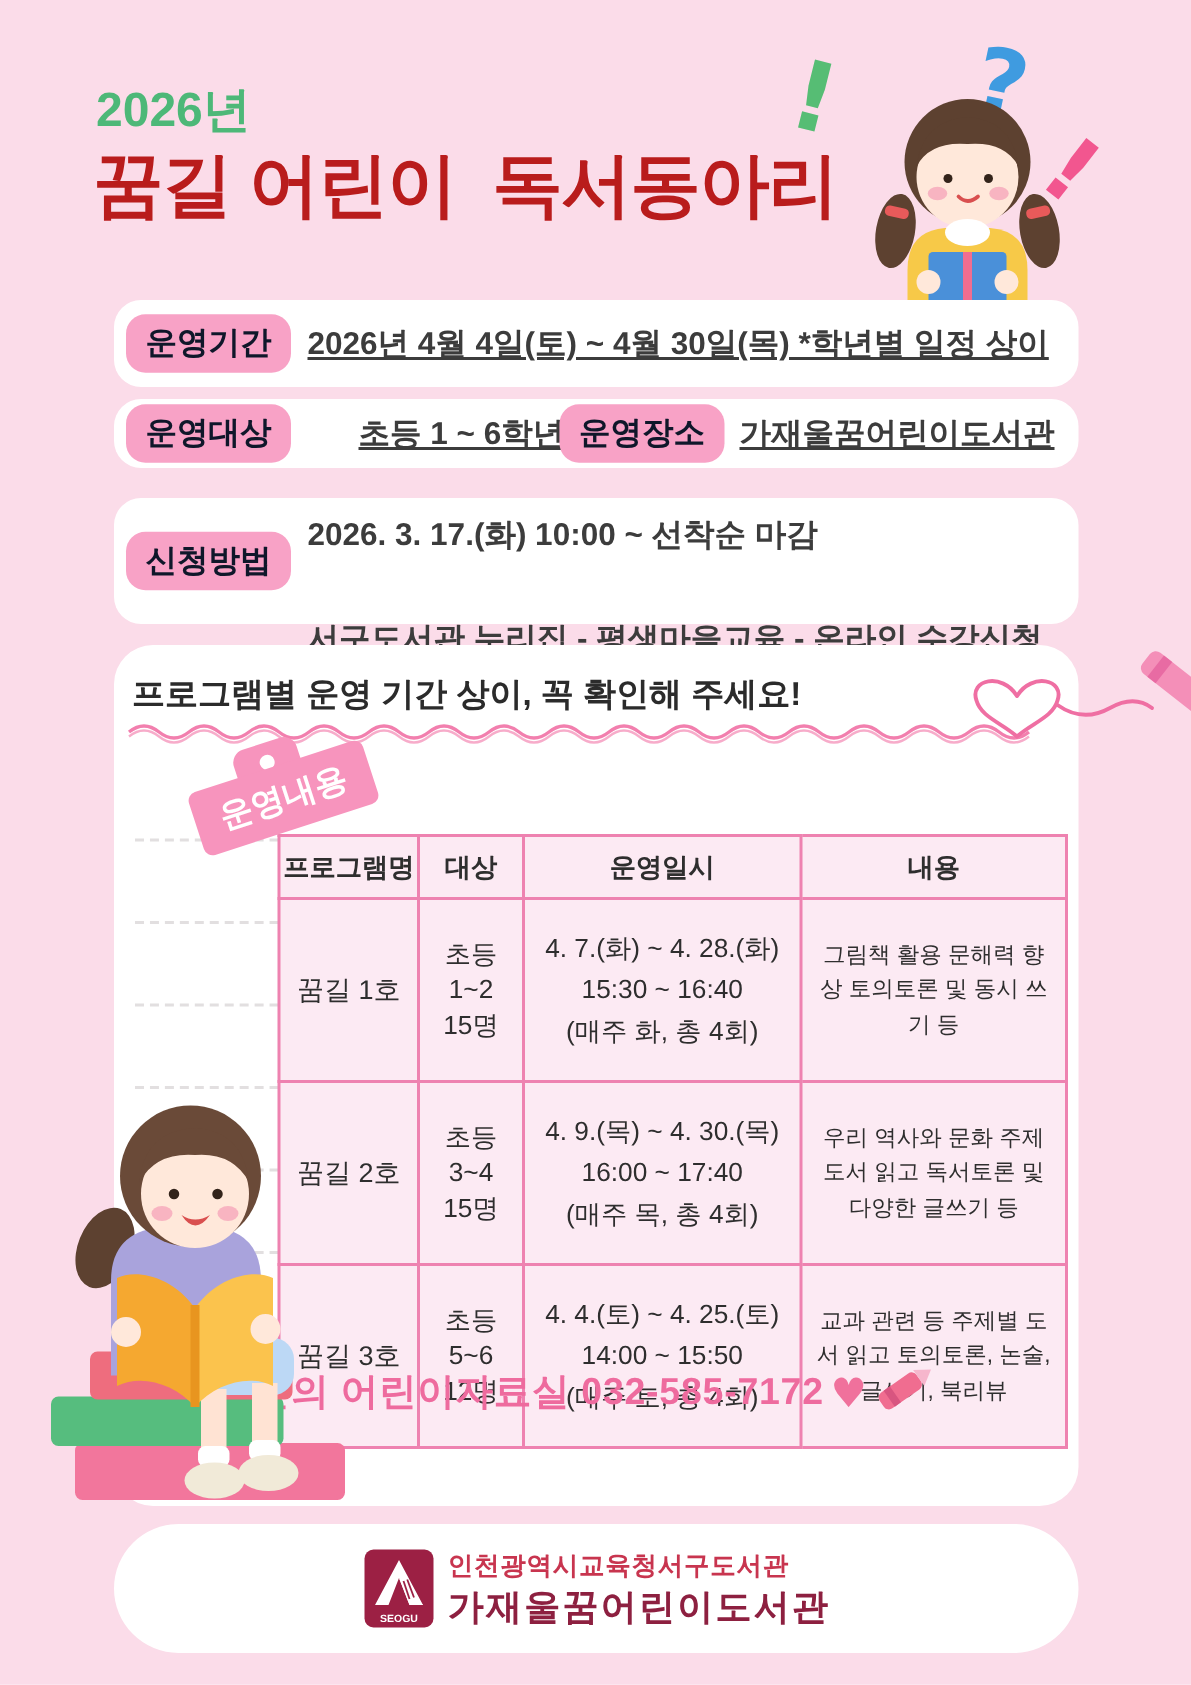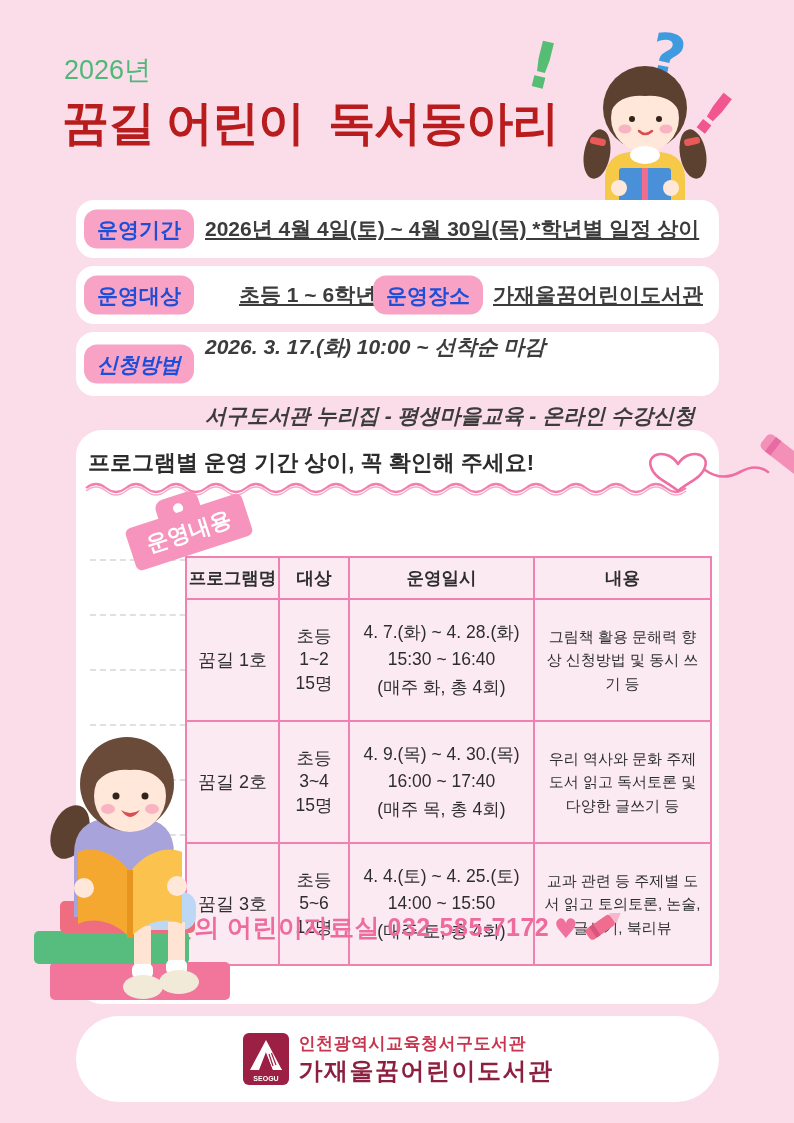--- a/index.html
+++ b/index.html
@@ -1,37 +1,37 @@
 <!DOCTYPE html>
 <html><head>
 <meta charset="utf-8">
 <style>
   * { margin:0; padding:0; box-sizing:border-box; }
   body { width:794px; height:1123px; font-family:"Liberation Sans", sans-serif; }
   .poster { position:relative; width:794px; height:1123px; background:#fbdce9; overflow:hidden; }
 
   
-  .year { position:absolute; left:64px; top:52px; font-size:27px; font-weight:400; color:#4db878; }
+  .year { position:absolute; left:64px; top:52px; font-size:32px; font-weight:700; color:#4db878; }
   .main-title { position:absolute; left:62px; top:92px; font-size:47px; font-weight:800;
                 color:#b91c1c; letter-spacing:-1px; white-space:pre; }
 
   .decor-glyph { position:absolute; font-weight:900; font-family:"DejaVu Sans", sans-serif; line-height:1; }
   .excl-green { left:528px; top:34px; font-size:64px; color:#56bd74; transform:rotate(14deg); }
   .qmark-blue { left:650px; top:26px; font-size:60px; color:#3f9be0; transform:rotate(12deg); }
   .excl-pink  { left:700px; top:84px; font-size:60px; color:#f2568f; transform:rotate(38deg); }
 
   .girl-top { position:absolute; left:582px; top:56px; z-index:1; }
 
   
   .info-row { position:absolute; left:76px; width:643px; background:#ffffff; border-radius:18px; z-index:2; }
   .row-period { top:200px; height:58px; }
-  .row-target { top:266px; height:58px; }
-  .row-apply  { top:332px; height:64px;font-style:italic; }
+  .row-target { top:266px; height:46px; }
+  .row-apply  { top:332px; height:84px; }
   .pill { position:absolute; left:8px; top:50%; transform:translateY(-50%);
-          background:#f8a2c6; color:#1d4ed8; font-weight:800; font-size:21px;
+          background:#f8a2c6; color:#0f172a; font-weight:800; font-size:21px;
           border-radius:13px; padding:9px 13px; line-height:1; }
   .pill-place { left:297px; }
   .info-value { position:absolute; font-size:21px; font-weight:600; color:#3c3c3c; top:50%; transform:translateY(-50%); white-space:nowrap;text-decoration:underline; }
   .v-period { left:129px; }
   .v-target { left:122px;margin-left:41px; }
   .v-place  { left:417px; }
   .apply-lines { position:absolute; left:129px; top:50%; transform:translateY(-50%); }
   .apply-lines div { font-size:21px; font-weight:600; color:#3c3c3c; line-height:1.55; white-space:nowrap;margin-top:36px; }
 
   
@@ -179,21 +179,21 @@
         <td class="cell-name">꿈길 1호</td>
         <td class="cell-target">
           <div>초등 1~2</div>
               <div>15명</div>
         </td>
         <td class="cell-schedule">
           <div>4. 7.(화) ~ 4. 28.(화)</div>
               <div>15:30 ~ 16:40</div>
               <div>(매주 화, 총 4회)</div>
         </td>
-        <td class="cell-content">그림책 활용 문해력 향상 신청방법 및 동시 쓰기 등</td>
+        <td class="cell-content">그림책 활용 문해력 향상 토의토론 및 동시 쓰기 등</td>
       </tr>
       <tr>
         <td class="cell-name">꿈길 2호</td>
         <td class="cell-target">
           <div>초등 3~4</div>
               <div>15명</div>
         </td>
         <td class="cell-schedule">
           <div>4. 9.(목) ~ 4. 30.(목)</div>
               <div>16:00 ~ 17:40</div>

